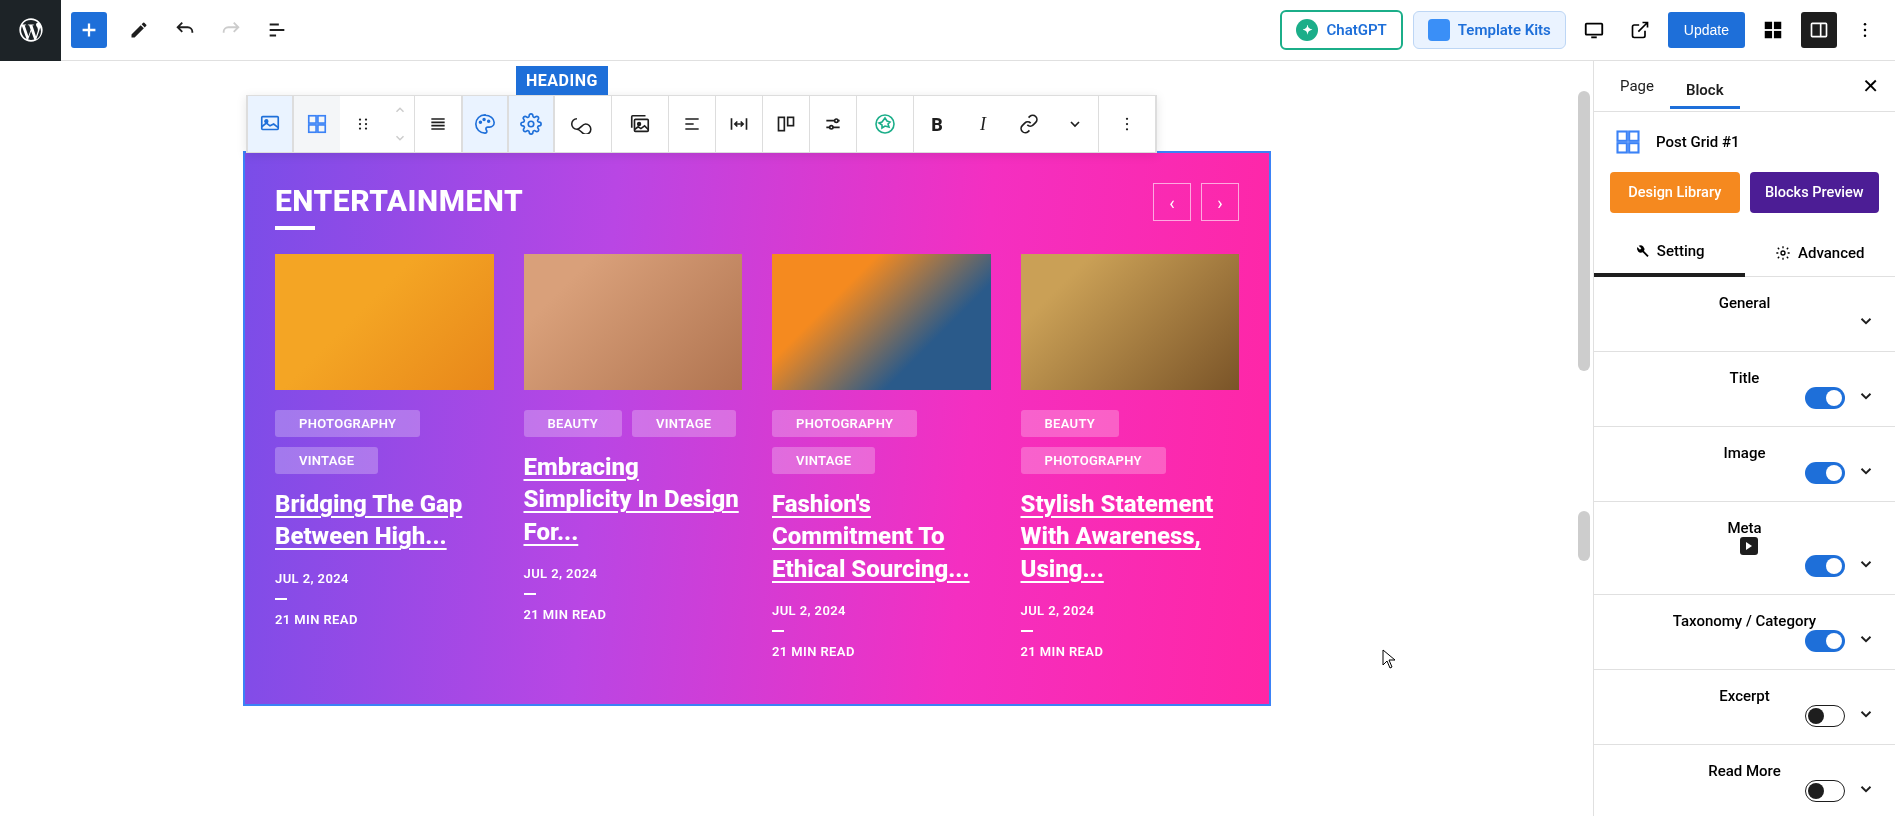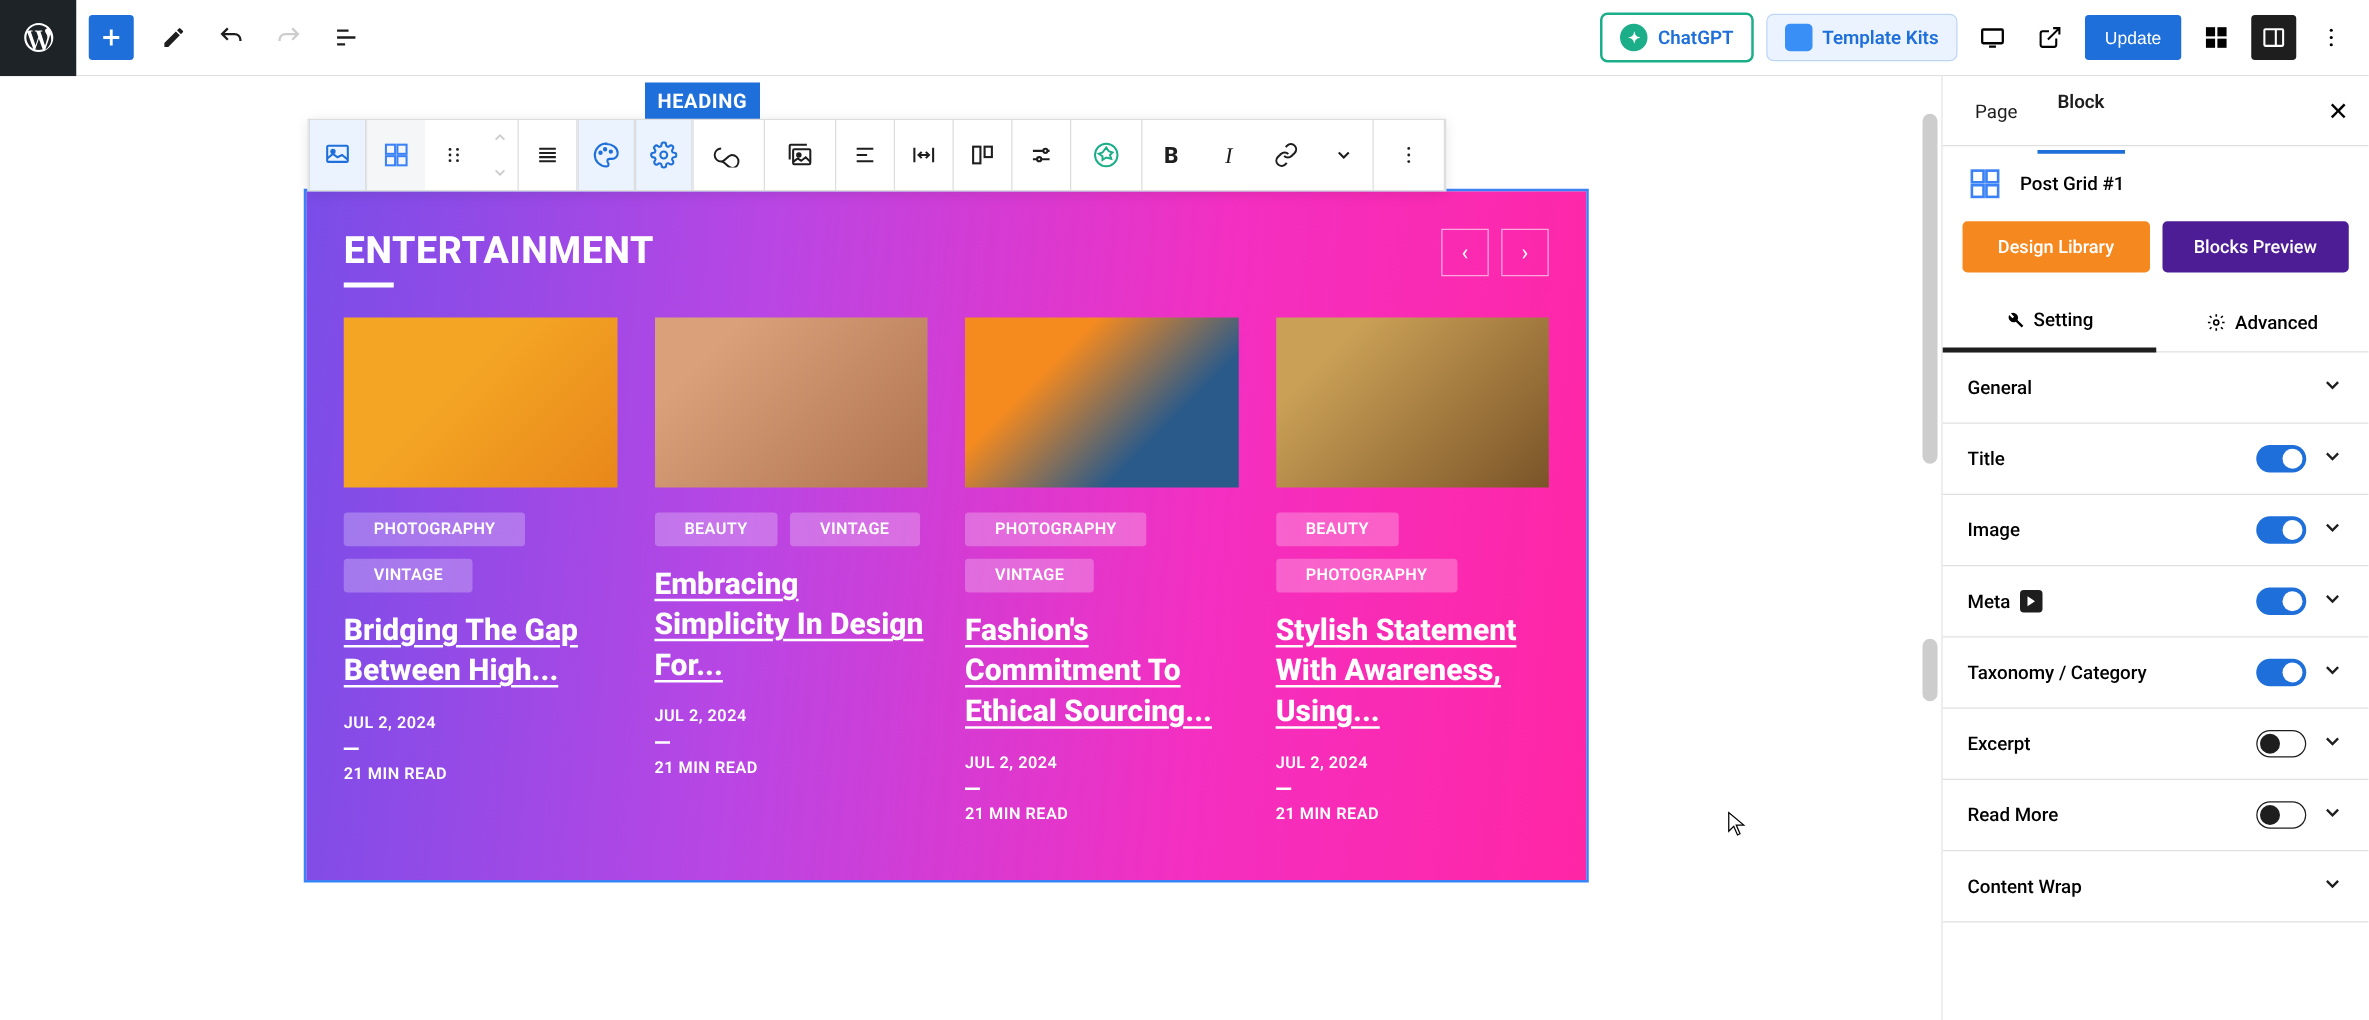--- a/index.html
+++ b/index.html
@@ -43,37 +43,37 @@
 
 .grid { display: flex; gap: 30px; margin-top: 24px; }
 .card { flex: 1; color: #fff; }
 .thumb { width: 100%; height: 136px; background-size: cover; background-position: center; margin-bottom: 20px; }
 .tags { display: flex; flex-wrap: wrap; gap: 10px; margin-bottom: 14px; }
 .tag { background: rgba(255,255,255,0.25); color: #fff; font-size: 13px; font-weight: 600; padding: 6px 24px; border-radius: 3px; letter-spacing: 0.3px; }
 .card-title { font-size: 24px; font-weight: 800; line-height: 1.35; text-decoration: underline; text-underline-offset: 4px; margin-bottom: 18px; }
 .meta { font-size: 13px; font-weight: 600; letter-spacing: 0.4px; display: flex; align-items: flex-start; gap: 12px; flex-direction: column; }
 .meta .dash { width: 12px; height: 2px; background: #fff; }
 
-.sidebar { width: 342px; border-left: 1px solid #e0e0e0; background: #fff; display: flex; flex-direction: column; overflow-y: auto; }
+.sidebar { width: 302px; border-left: 1px solid #e0e0e0; background: #fff; display: flex; flex-direction: column; overflow-y: auto; }
 .sb-tabs { display: flex; align-items: center; border-bottom: 1px solid #e0e0e0; padding: 0 10px; height: 56px; }
 .sb-tab { padding: 16px 16px; font-size: 15px; color: #1e1e1e; cursor: pointer; }
-.sb-tab.active { font-weight: 600; border-bottom: 3px solid #1e6fd9; margin-bottom: -1px; padding-bottom: 30px; }
+.sb-tab.active { font-weight: 600; border-bottom: 3px solid #1e6fd9; margin-bottom: -1px; padding-bottom: 7px; }
 .sb-close { margin-left: auto; cursor: pointer; font-size: 20px; padding: 6px; }
 .sb-block-row { display: flex; align-items: center; gap: 14px; padding: 16px 20px; }
 .sb-block-icon { width: 28px; height: 28px; color: #3b82f6; }
 .sb-block-name { font-size: 15px; font-weight: 500; }
 .sb-btns { display: flex; gap: 10px; padding: 0 16px 16px 16px; }
 .sb-btn { flex: 1; padding: 12px 8px; border-radius: 4px; text-align: center; font-size: 14.5px; font-weight: 500; cursor: pointer; }
 .sb-btn.orange { background: #f5891f; color: #fff; }
 .sb-btn.blue { background: #4c1d95; color: #fff; }
 .sb-subtabs { display: flex; border-bottom: 1px solid #e0e0e0; }
 .sb-subtab { flex: 1; text-align: center; padding: 13px 0; font-size: 15px; font-weight: 500; cursor: pointer; display: flex; align-items: center; justify-content: center; gap: 7px; }
 .sb-subtab.active { border-bottom: 4px solid #1e1e1e; margin-bottom: -1px; }
 .sb-section { border-bottom: 1px solid #e0e0e0; }
-.sb-row { display: flex; align-items: center; padding: 17px 20px; font-size: 15px; font-weight: 500; cursor: pointer; }
+.sb-row { display: flex; align-items: center; padding: 17px 20px; font-size: 15px; font-weight: 500; cursor: pointer; flex-direction: column; }
 .sb-row .label-extra { width: 18px; height: 18px; background: #1e1e1e; border-radius: 3px; margin-left: 8px; display:flex;align-items:center;justify-content:center; }
 .sb-row .label-extra::after { content: ""; width: 0; height: 0; border-left: 6px solid #fff; border-top: 4px solid transparent; border-bottom: 4px solid transparent; }
 .sb-row-right { margin-left: auto; display: flex; align-items: center; gap: 12px; }
 .toggle { width: 40px; height: 22px; border-radius: 11px; position: relative; cursor: pointer; }
 .toggle.on { background: #1e6fd9; }
 .toggle.off { background: #fff; border: 1.5px solid #1e1e1e; }
 .toggle .knob { width: 16px; height: 16px; border-radius: 50%; position: absolute; top: 3px; }
 .toggle.on .knob { background: #fff; right: 3px; }
 .toggle.off .knob { background: #1e1e1e; left: 2px; top: 1.5px; }
 .chev { color: #1e1e1e; }

